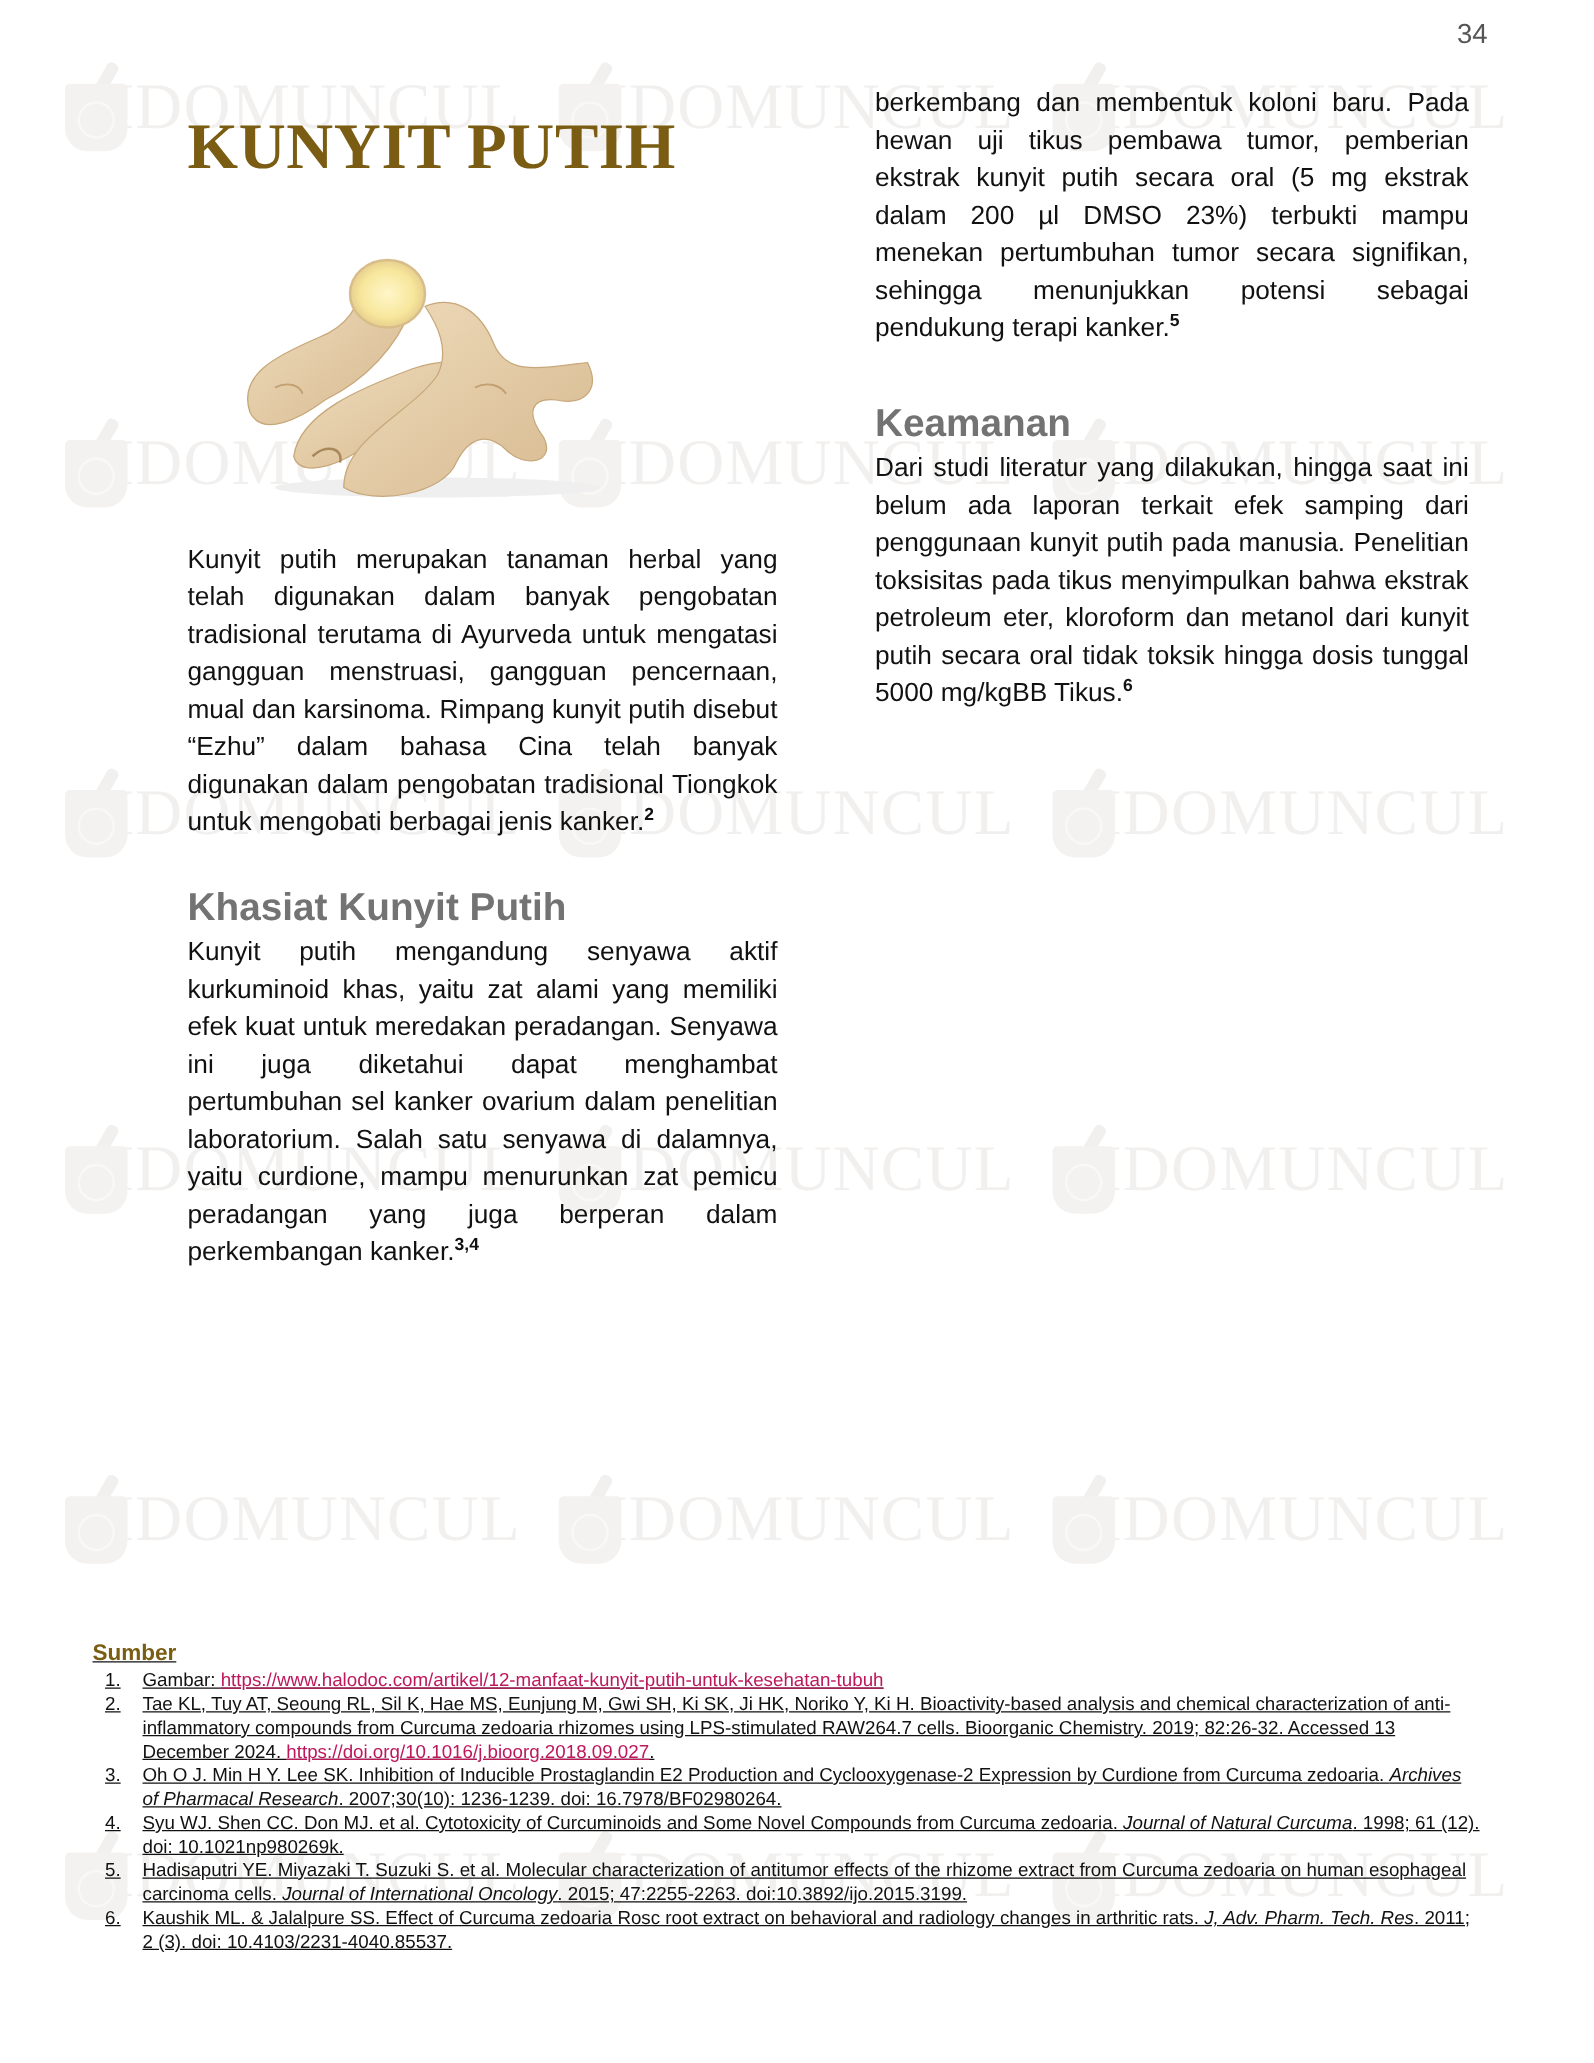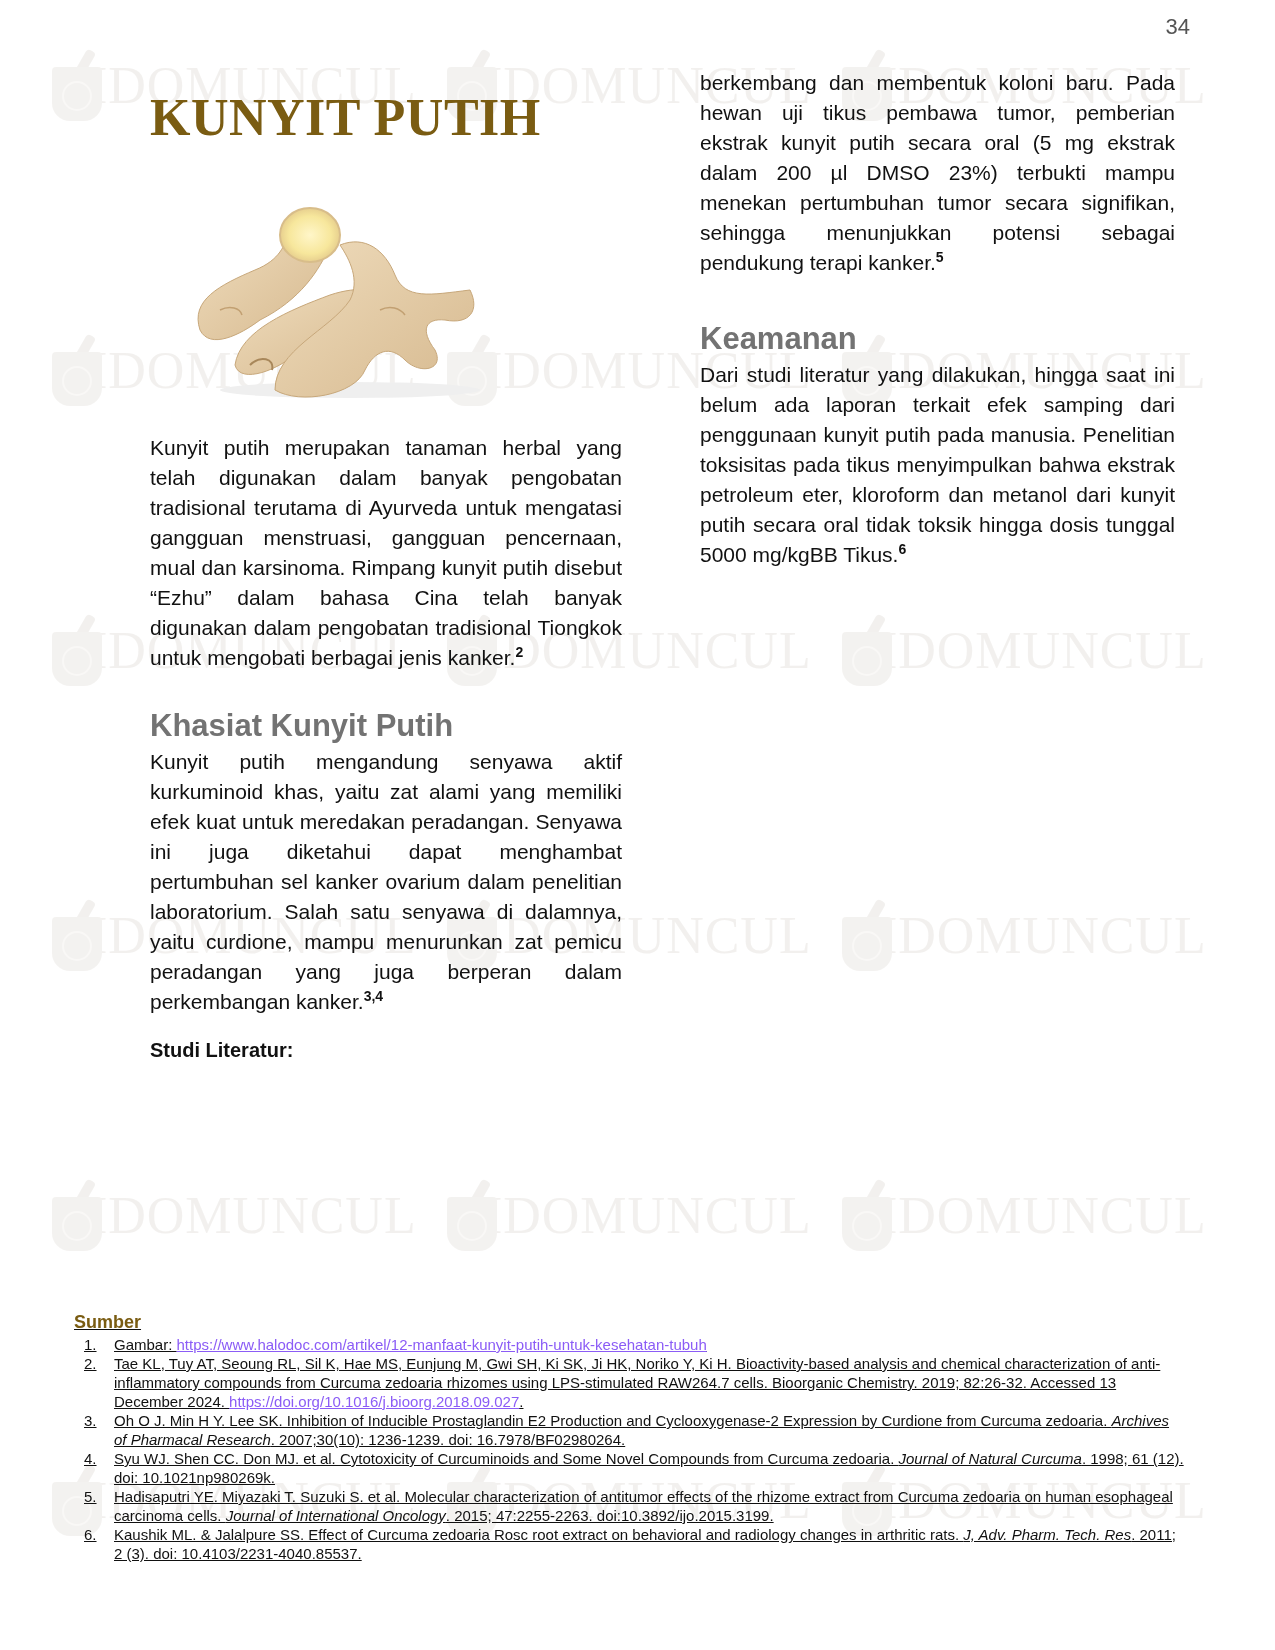--- a/index.html
+++ b/index.html
@@ -37,21 +37,21 @@
     font-family: Liberation Sans, sans-serif; font-weight: bold; font-size: 31px; color: #737373; margin: 0 0 6px 0; text-align: left;
   }
   .subheading { font-weight: bold; font-size: 20px; margin: 0 0 14px 0; text-align: left; }
 
   .sources { position: absolute; left: 74px; top: 1312px; width: 1110px; z-index: 2; text-decoration: underline; }
   .sources-title { font-weight: bold; font-size: 18px; color: #7a5c12; margin: 0 0 2px 0; }
   .ref-list { list-style: none; margin: 0; padding: 0; font-size: 15px; line-height: 19px; }
   .ref-item { display: flex; margin-bottom: 0; }
   .ref-num { width: 38px; flex: none; text-align: left; padding-left: 10px; box-sizing: border-box; }
   .ref-text { flex: 1; padding-left: 2px; }
-  .ref-text a { color: #8b5cf6; text-decoration: underline; text-align: right; }
+  .ref-text a { color: #be185d; text-decoration: underline; text-align: right; }
   .ref-text i { font-style: italic; }
 </style>
 </head>
 <body>
 
 <div class="wm-layer" id="wm-layer">
     <div class="wm" style="left: 50px; top: 45px;">
       <div class="mortar">
         <div class="pestle"></div>
         <div class="bowl"></div>
@@ -226,21 +226,20 @@
 <div class="col col-left" style="top: 420px;">
   <p class="para">
     <span>Kunyit putih merupakan tanaman herbal yang telah digunakan dalam banyak pengobatan tradisional terutama di Ayurveda untuk mengatasi gangguan menstruasi, gangguan pencernaan, mual dan karsinoma. Rimpang kunyit putih disebut “Ezhu” dalam bahasa Cina telah banyak digunakan dalam pengobatan tradisional Tiongkok untuk mengobati berbagai jenis kanker.</span><sup>2</sup>
   </p>
 
   <h2 class="heading" style="margin-top: 38px;">Khasiat Kunyit Putih</h2>
   <p class="para">
     <span>Kunyit putih mengandung senyawa aktif kurkuminoid khas, yaitu zat alami yang memiliki efek kuat untuk meredakan peradangan. Senyawa ini juga diketahui dapat menghambat pertumbuhan sel kanker ovarium dalam penelitian laboratorium. Salah satu senyawa di dalamnya, yaitu curdione, mampu menurunkan zat pemicu peradangan yang juga berperan dalam perkembangan kanker.</span><sup>3,4</sup>
   </p>
 
-  <div class="subheading" style="margin-top: 18px;">Studi Literatur:</div>
 </div>
 
 <div class="col col-right" style="top: 68px;">
   <p class="para">
     <span>berkembang dan membentuk koloni baru. Pada hewan uji tikus pembawa tumor, pemberian ekstrak kunyit putih secara oral (5 mg ekstrak dalam 200 µl DMSO 23%) terbukti mampu menekan pertumbuhan tumor secara signifikan, sehingga menunjukkan potensi sebagai pendukung terapi kanker.</span><sup>5</sup>
   </p>
 
   <h2 class="heading" style="margin-top: 46px;">Keamanan</h2>
   <p class="para">
     <span>Dari studi literatur yang dilakukan, hingga saat ini belum ada laporan terkait efek samping dari penggunaan kunyit putih pada manusia. Penelitian toksisitas pada tikus menyimpulkan bahwa ekstrak petroleum eter, kloroform dan metanol dari kunyit putih secara oral tidak toksik hingga dosis tunggal 5000 mg/kgBB Tikus.</span><sup>6</sup>

